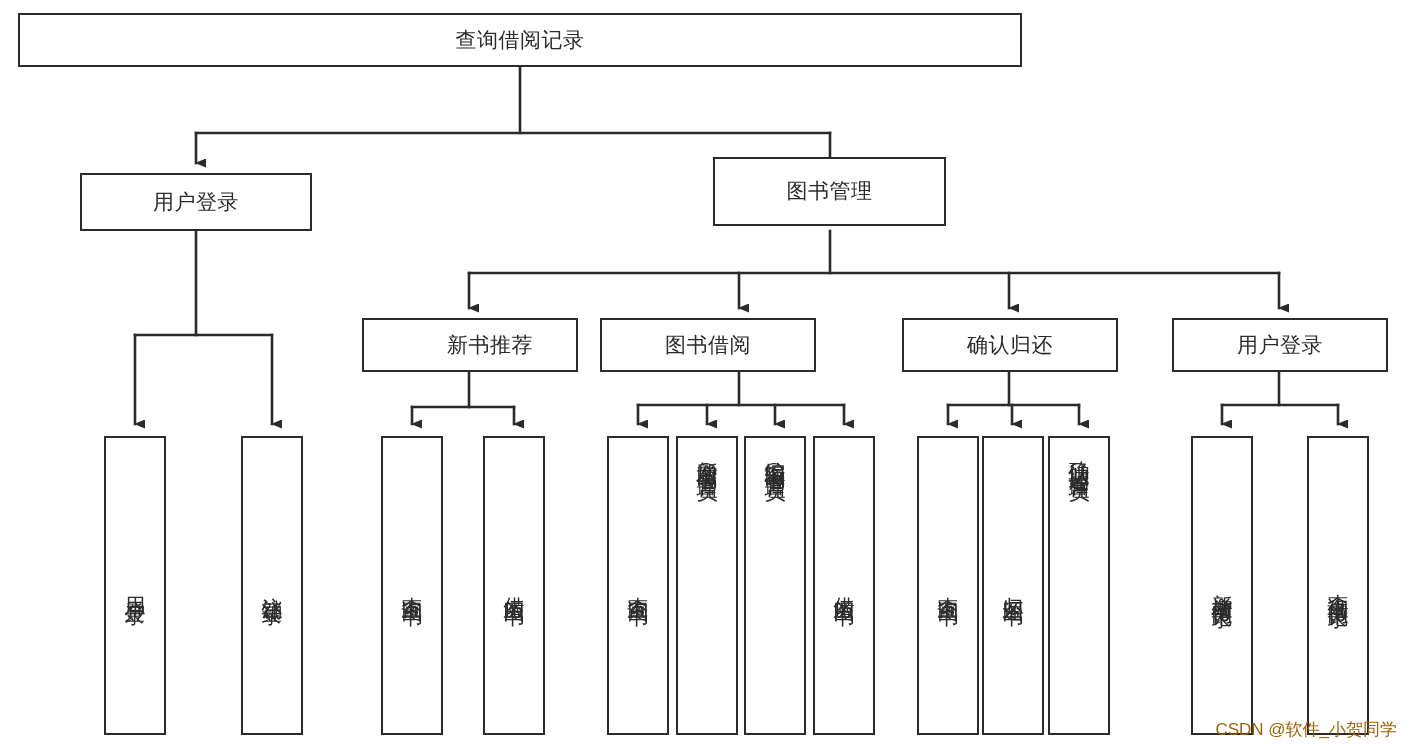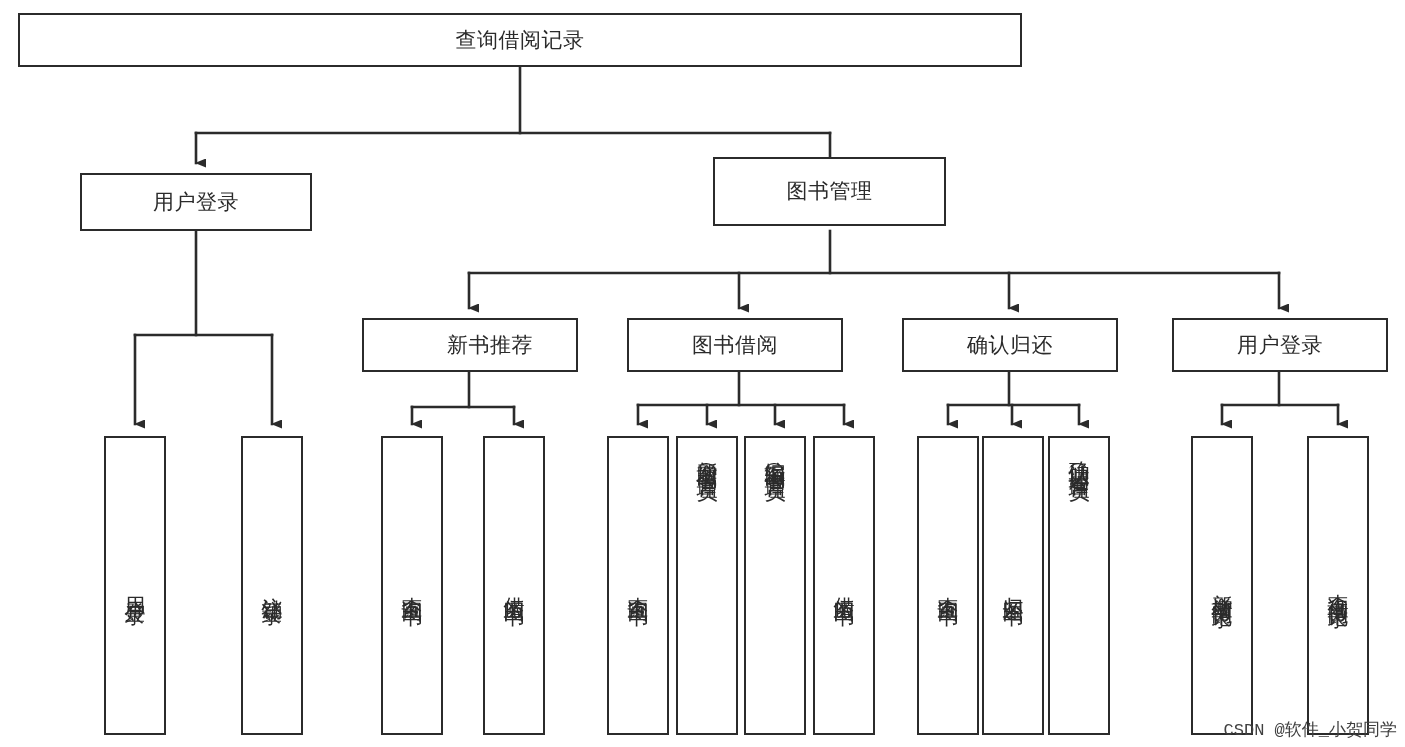--- a/index.html
+++ b/index.html
@@ -63,23 +63,23 @@
   
   .node.vert.centered {
     align-items: center;
     padding-top: 0;
   }
   #watermark {
     position: absolute;
     right: 8px;
     bottom: 6px;
     font-size: 17px;
-    color: #404040;
+    color: #a16207;
     white-space: nowrap;
-    font-family: Liberation Mono, monospace;
+    font-family: Liberation Sans, sans-serif;
   }
 </style>
 </head>
 <body>
 
 <div id="diagram-root">
 
   <svg id="diagram-svg" viewBox="0 0 1405 747" xmlns="http://www.w3.org/2000/svg">
     <defs>
       <marker id="arrowhead" markerWidth="10" markerHeight="11" refX="4.5" refY="10" orient="auto" markerUnits="userSpaceOnUse">
@@ -139,21 +139,21 @@
   </div>
 
   <div class="node horiz" style="left:713px; top:157px; width:233px; height:69px;">
     <span class="label">图书管理</span>
   </div>
 
   <div class="node horiz" style="left:362px; top:318px; width:216px; height:54px;padding-left:40px;">
     <span class="label">新书推荐</span>
   </div>
 
-  <div class="node horiz" style="left:627px; top:318px; width:216px; height:54px;">
+  <div class="node horiz" style="left:600px; top:318px; width:216px; height:54px;">
     <span class="label">图书借阅</span>
   </div>
 
   <div class="node horiz" style="left:902px; top:318px; width:216px; height:54px;">
     <span class="label">确认归还</span>
   </div>
 
   <div class="node horiz" style="left:1172px; top:318px; width:216px; height:54px;">
     <span class="label">用户登录</span>
   </div>

